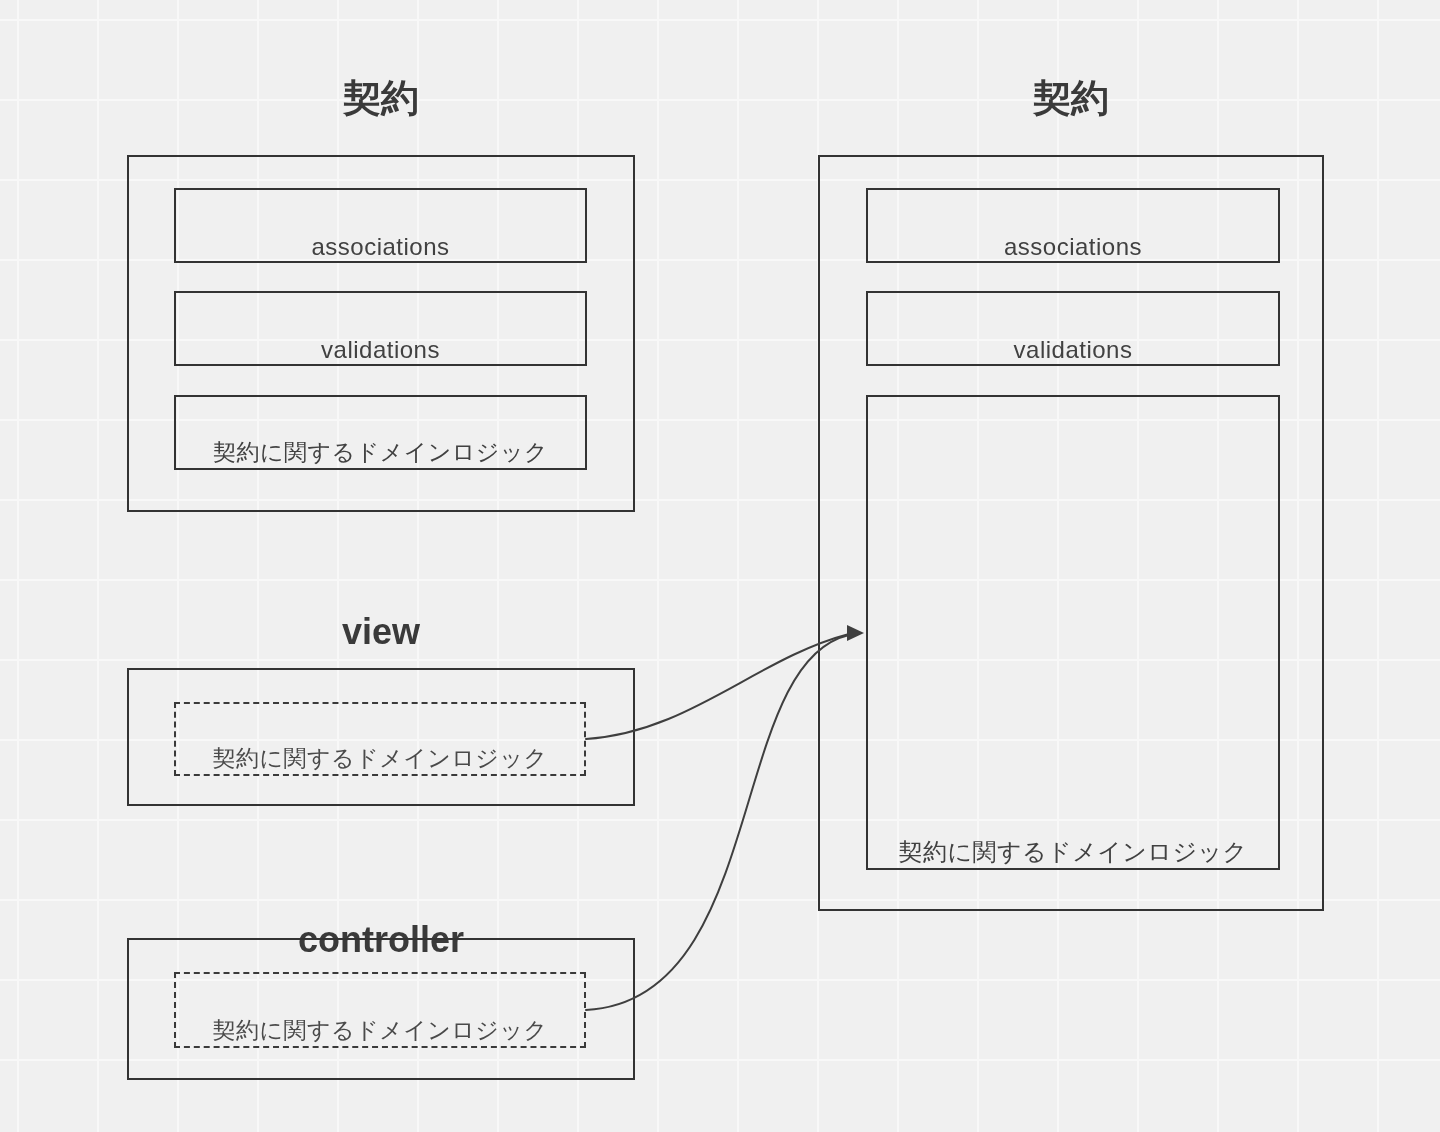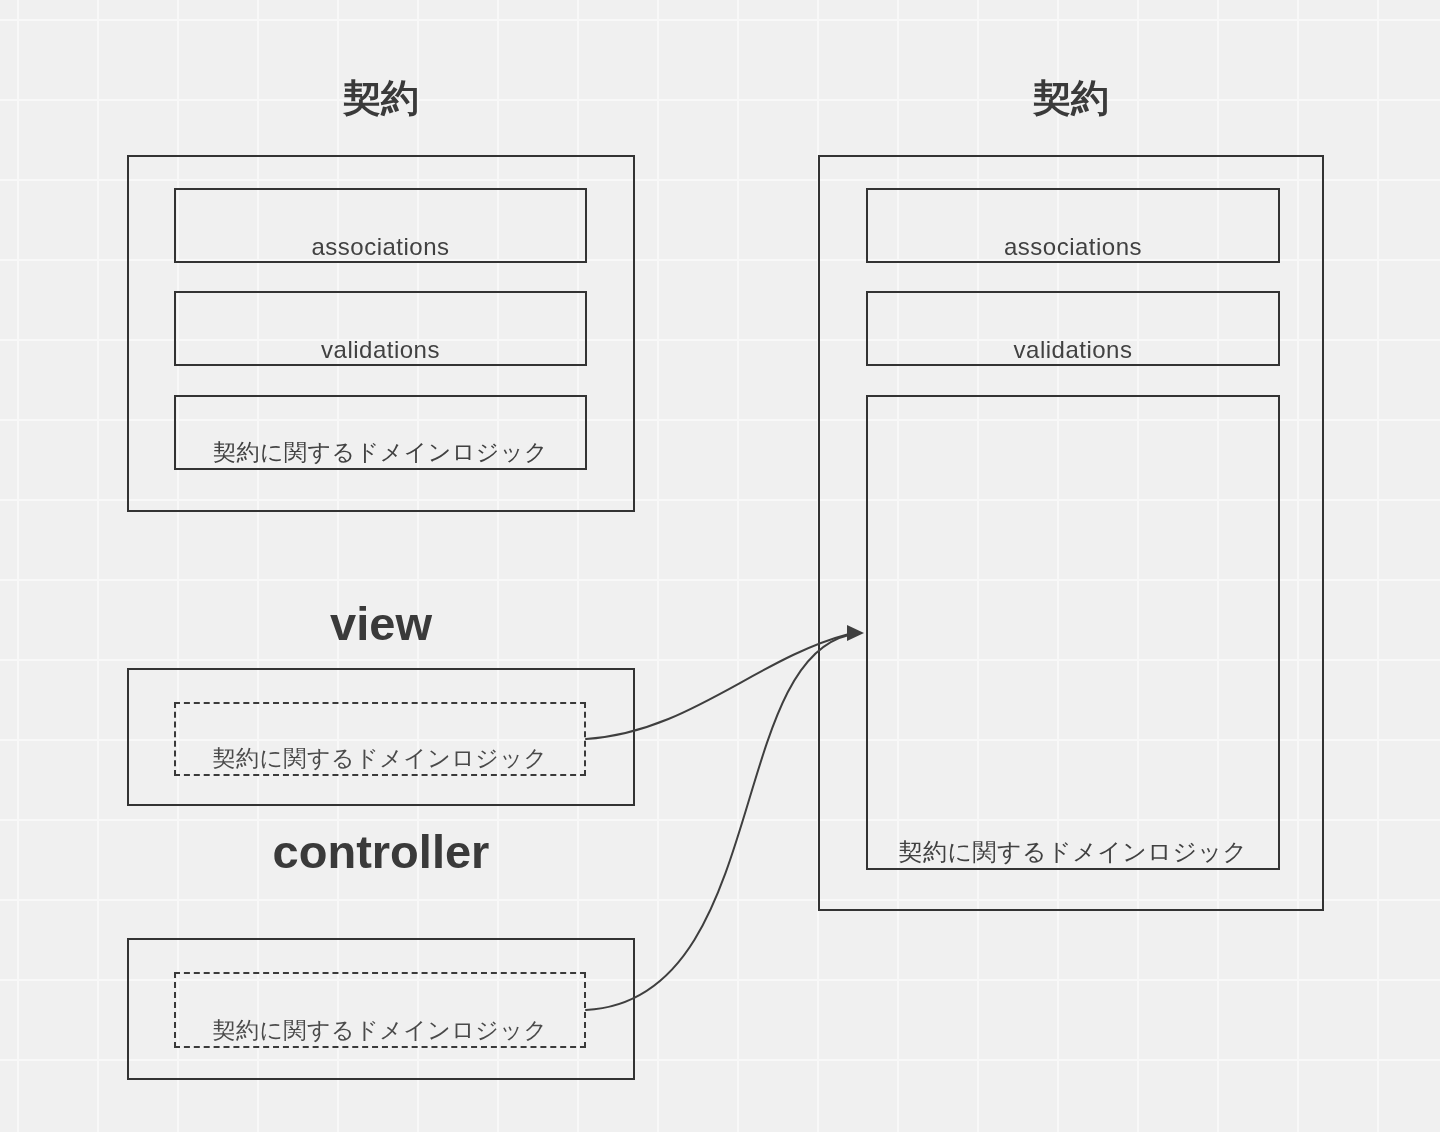--- a/index.html
+++ b/index.html
@@ -21,21 +21,21 @@
     color:#3d3d3d;
   }
   .abs{position:absolute;box-sizing:border-box;}
   .group-title{
     text-align:center;
     font-weight:700;
     color:#3a3a3a;
     line-height:48px;
   }
   .title-cjk{font-size:38px;}
-  .title-latin{font-size:47px;}
+  .title-latin{font-size:36px;margin-top:8px;}
   .outer-box{
     border:2px solid #333333;
     background:transparent;
   }
   .inner-box{
     border:2px solid #333333;
     background:transparent;
     display:flex;align-items:flex-end;justify-content:center;
     font-size:24px;
     color:#414141;
@@ -70,21 +70,21 @@
   </div>
 
   <div class="abs group-title title-latin" style="left:127px;top:600px;width:508px;">view</div>
 
   <div class="abs outer-box" style="left:127px;top:668px;width:508px;height:138px;"></div>
 
   <div class="abs inner-box dashed" style="left:174px;top:702px;width:412px;height:74px;font-size:23px;">
     <span>契約に関するドメインロジック</span>
   </div>
 
-  <div class="abs group-title title-latin" style="left:127px;top:828px;width:508px;">controller</div>
+  <div class="abs group-title title-latin" style="left:127px;top:908px;width:508px;">controller</div>
 
   <div class="abs outer-box" style="left:127px;top:938px;width:508px;height:142px;"></div>
 
   <div class="abs inner-box dashed" style="left:174px;top:972px;width:412px;height:76px;font-size:23px;">
     <span>契約に関するドメインロジック</span>
   </div>
 
   <div class="abs group-title title-cjk" style="left:818px;top:74px;width:506px;">契約</div>
 
   <div class="abs outer-box" style="left:818px;top:155px;width:506px;height:756px;"></div>

